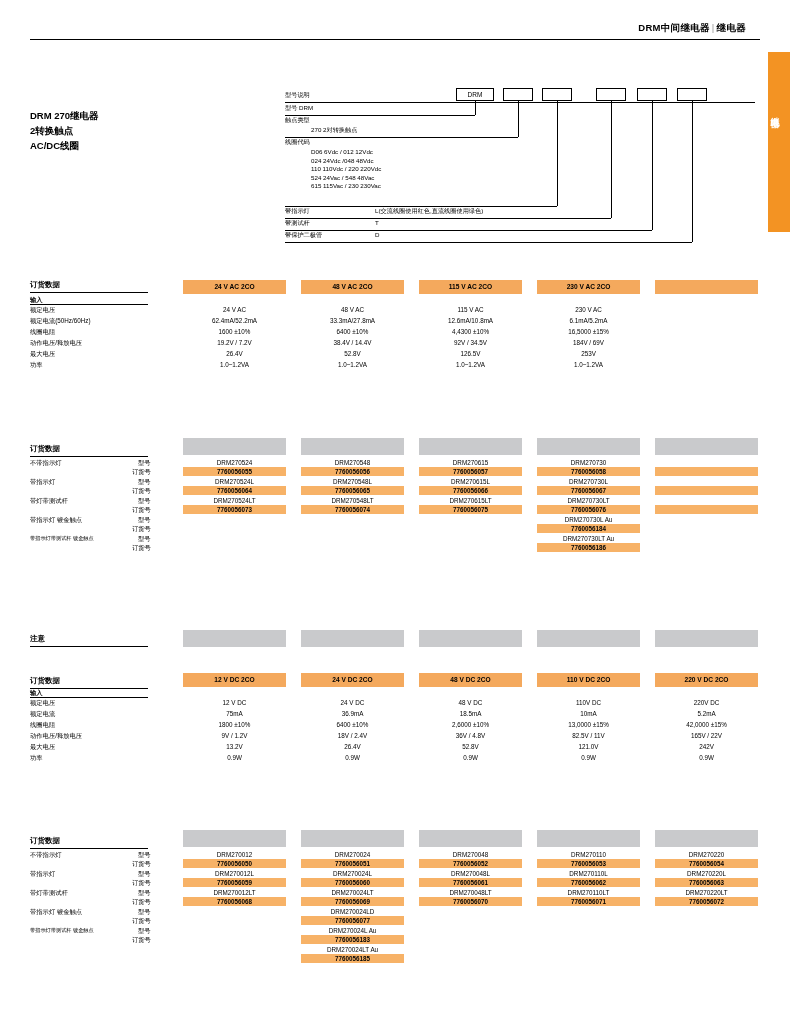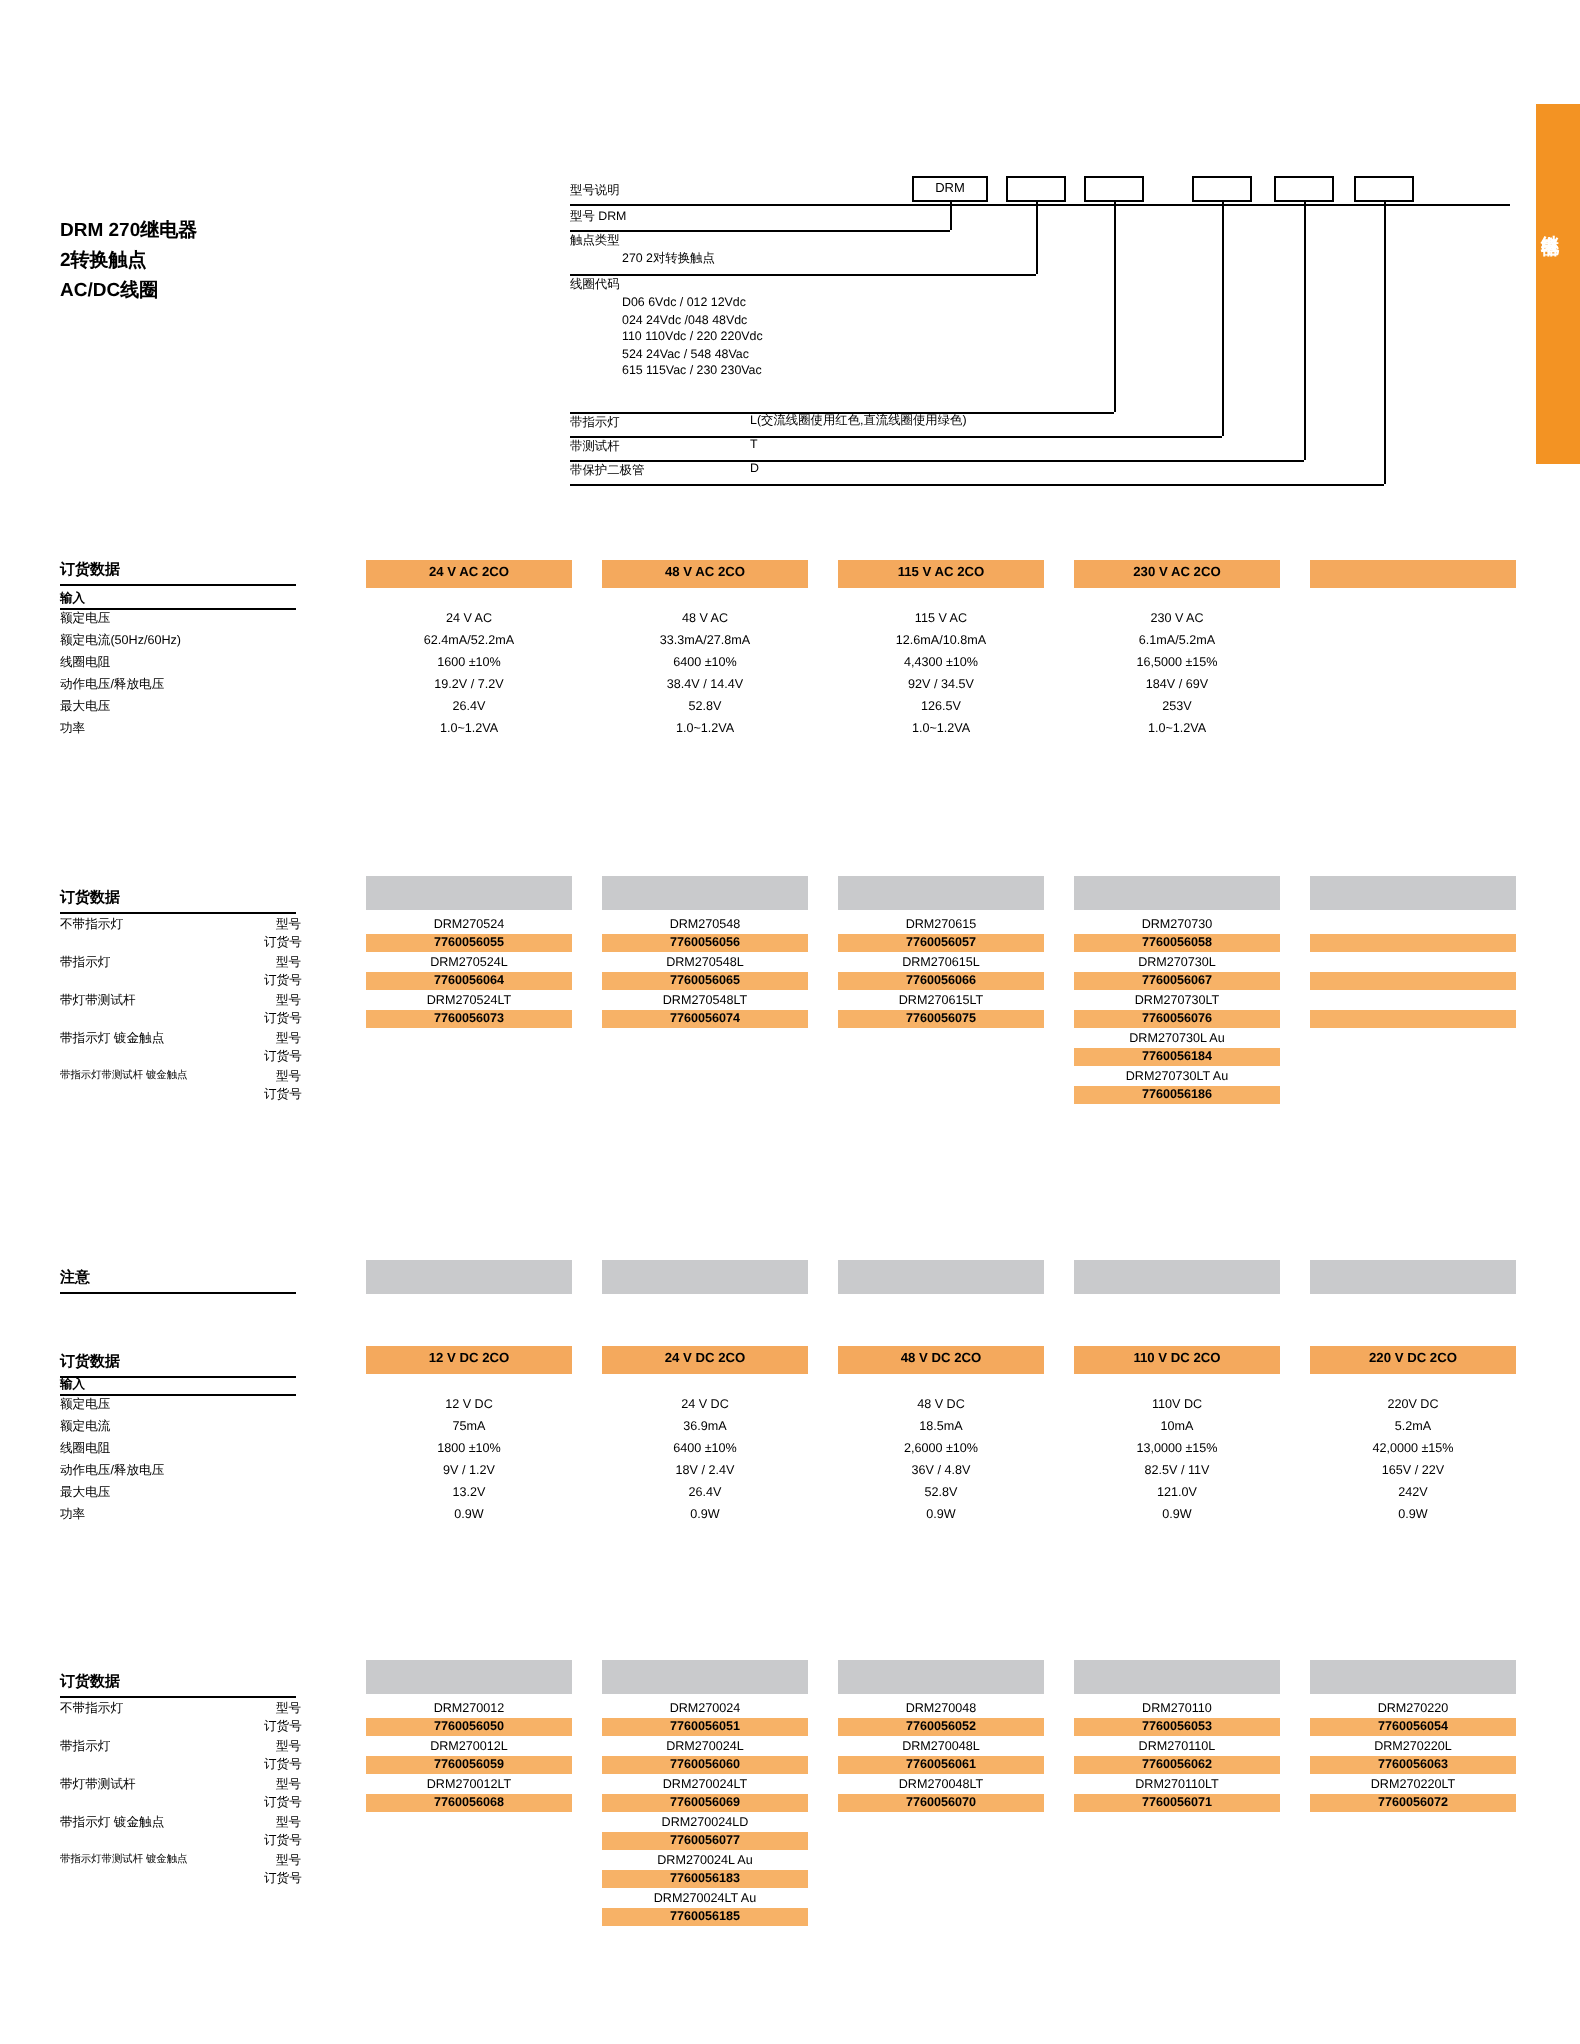--- a/index.html
+++ b/index.html
@@ -89,20 +89,26 @@
   .orange { background:#F7B267; }
   .orangehdr { background:#F4A95D; font-weight:bold; font-size:6.6px; line-height:14px; }
   .grey { background:#C9CACC; }
   .uline { position:absolute; border-bottom:1px solid #000; }
 </style>
 </head>
 <body>
 
 <div class="page">
 
+  <div class="header">
+    <div class="header-title">
+      <span>DRM中间继电器</span><span class="sep">|</span><span>继电器</span>
+    </div>
+    <div class="header-rule"></div>
+  </div>
 
   <div class="sidetab">
     <span>继电器</span>
   </div>
 
   <div class="lefttitle">
     <div>DRM 270继电器</div>
     <div>2转换触点</div>
     <div>AC/DC线圈</div>
   </div>

